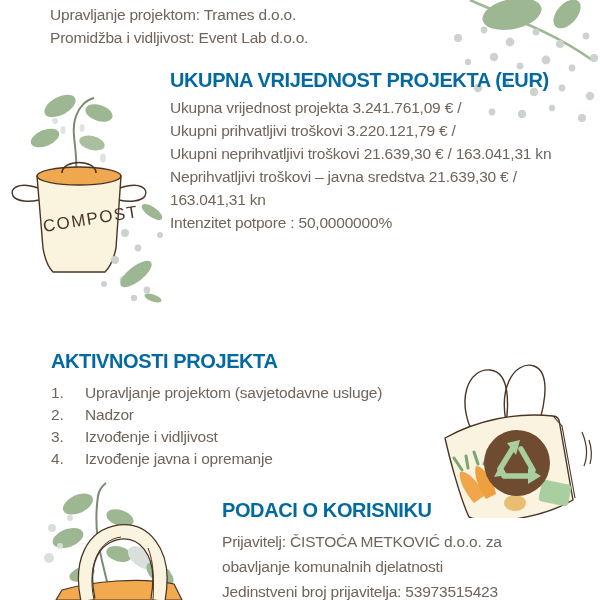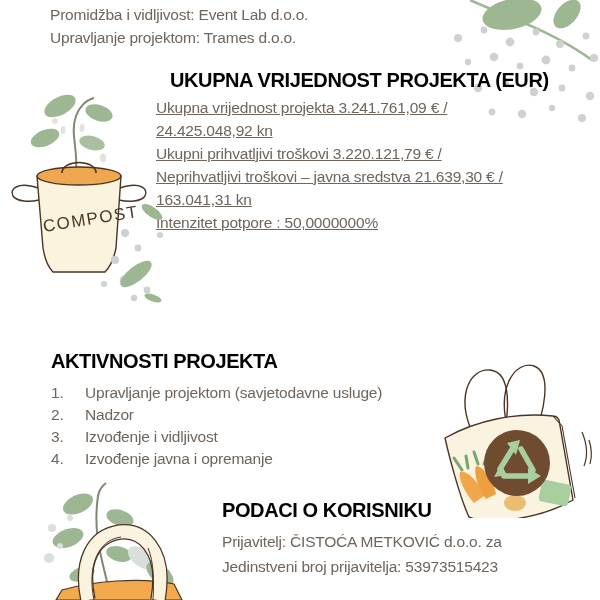--- a/index.html
+++ b/index.html
@@ -9,44 +9,44 @@
     font-family:"Liberation Sans", sans-serif;
     color:#70645b;
   }
   .abs{position:absolute;}
   .body-text{
     font-size:15.5px;line-height:23px;letter-spacing:-0.2px;
     color:#70645b;white-space:nowrap;
   }
   .section-title{
     font-size:20px;font-weight:700;letter-spacing:-0.4px;
-    color:#000000;white-space:nowrap;
+    color:#0369a1;white-space:nowrap;
   }
   .top-lines{left:50px;top:3px;}
   .eur-title{left:170px;top:69px;}
-  .eur-lines{left:156px;top:96px;text-decoration:underline;}
+  .eur-lines{left:170px;top:96px;}
   .act-title{left:51px;top:350px;text-align:right;}
   .act-list{left:51px;top:382px;margin:0;padding:0;list-style:none;counter-reset:act;}
   .act-list li{
     counter-increment:act;display:flex;align-items:flex-start;
     font-size:15.5px;line-height:22px;letter-spacing:-0.2px;white-space:nowrap;
   }
   .act-list li::before{
     content:counter(act) ".";display:inline-block;width:34px;color:#70645b;
   }
   .ben-title{left:222px;top:499px;text-align:center;}
   .ben-lines{left:222px;top:529px;line-height:25px;}
   svg text{font-family:"Liberation Sans", sans-serif;}
 </style>
 </head>
 <body>
 
 <div class="abs top-lines body-text">
+  <div>Upravljanje projektom: Trames d.o.o.</div>
   <div>Promidžba i vidljivost: Event Lab d.o.o.</div>
-  <div>Upravljanje projektom: Trames d.o.o.</div>
 </div>
 
 <div class="abs" style="left:440px;top:0;">
   <svg width="160" height="130" viewBox="0 0 160 130">
     <path d="M30,0 C70,18 110,30 152,60" stroke="#9cb791" stroke-width="2.5" fill="none"></path>
     <ellipse cx="72" cy="14" rx="30" ry="15" transform="rotate(-12 72 14)" fill="#9cb791"></ellipse>
     <ellipse cx="127" cy="14" rx="17" ry="10" transform="rotate(-48 127 14)" fill="#9cb791"></ellipse>
     <g fill="#ccd2ce">
       <circle cx="18" cy="38" r="4"></circle>
         <circle cx="44" cy="30" r="3.4"></circle>
@@ -69,22 +69,22 @@
       <circle cx="82" cy="114" r="4.2"></circle>
         <circle cx="112" cy="108" r="3.2"></circle>
         <circle cx="142" cy="118" r="4"></circle>
     </g>
   </svg>
 </div>
 
 <div class="abs eur-title section-title">UKUPNA VRIJEDNOST PROJEKTA (EUR)</div>
 <div class="abs eur-lines body-text">
   <div>Ukupna vrijednost projekta 3.241.761,09 € /</div>
-  <div>24.425.048,92 kn</div>
   <div>Ukupni prihvatljivi troškovi 3.220.121,79 € /</div>
+  <div>Ukupni neprihvatljivi troškovi 21.639,30 € / 163.041,31 kn</div>
   <div>Neprihvatljivi troškovi – javna sredstva 21.639,30 € /</div>
   <div>163.041,31 kn</div>
   <div>Intenzitet potpore : 50,0000000%</div>
 </div>
 
 <div class="abs" style="left:0;top:88px;">
   <svg width="175" height="215" viewBox="0 0 175 215">
 
     <path d="M76,84 C78,60 70,45 76,28 C79,19 86,12 94,10" stroke="#7c8a72" stroke-width="2" fill="none"></path>
     <ellipse cx="60" cy="18" rx="17" ry="9" transform="rotate(-28 60 18)" fill="#9cb791"></ellipse>
@@ -169,20 +169,21 @@
     </g>
 
     <path d="M150,72 C155,84 156,96 152,106" stroke="#4a3524" stroke-width="1.2" fill="none"></path>
     <path d="M157,80 C160,89 160,97 158,104" stroke="#4a3524" stroke-width="1.2" fill="none"></path>
   </svg>
 </div>
 
 <div class="abs ben-title section-title">PODACI O KORISNIKU</div>
 <div class="abs ben-lines body-text" style="line-height:25px;">
   <div>Prijavitelj: ČISTOĆA METKOVIĆ d.o.o. za</div>
+  <div>obavljanje komunalnih djelatnosti</div>
   <div>Jedinstveni broj prijavitelja: 53973515423</div>
 </div>
 
 <div class="abs" style="left:22px;top:478px;">
   <svg width="170" height="122" viewBox="0 0 170 122">
 
     <path d="M88,118 C82,85 70,60 76,18 C77,12 80,8 84,5" stroke="#7c8a72" stroke-width="2" fill="none"></path>
     <ellipse cx="56" cy="26" rx="16" ry="9" transform="rotate(-25 56 26)" fill="#9cb791"></ellipse>
     <ellipse cx="98" cy="40" rx="14" ry="8" transform="rotate(18 98 40)" fill="#9cb791"></ellipse>
     <ellipse cx="46" cy="60" rx="16" ry="9" transform="rotate(-20 46 60)" fill="#9cb791"></ellipse>

